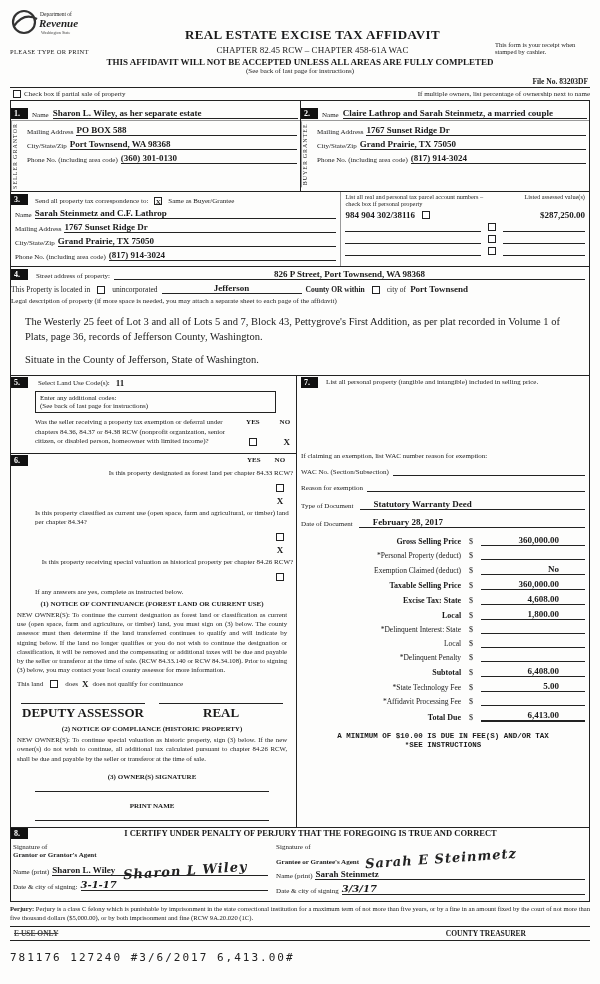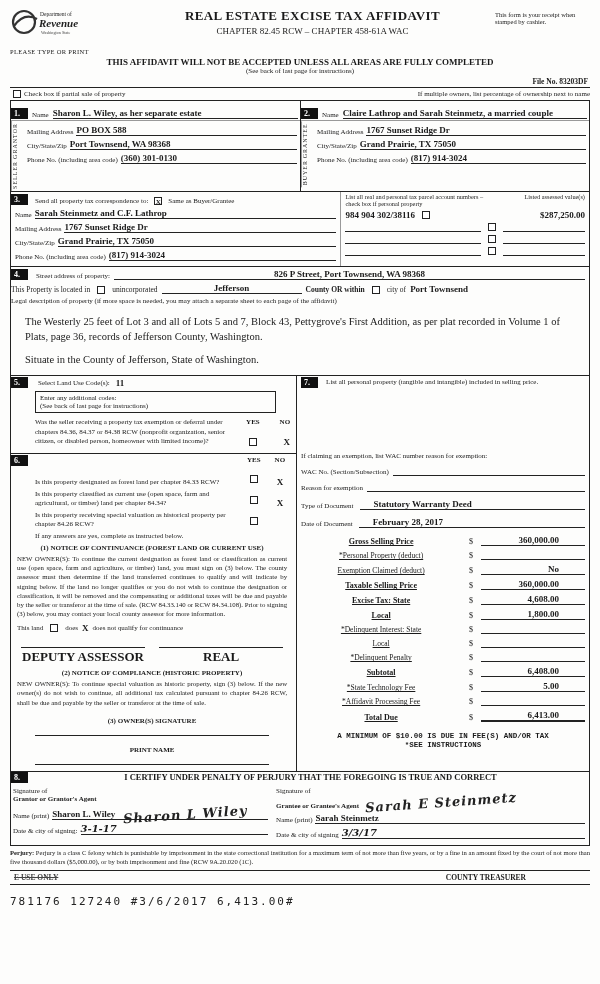--- a/index.html
+++ b/index.html
@@ -14,21 +14,21 @@
   .lblb { font-size:7px; font-weight:bold; }
   .val { font-size:9px; font-weight:bold; }
   .ul { border-bottom:1px solid #222; }
   .flex { flex:1; }
   .cb { display:inline-block; width:8px; height:8px; border:1px solid #222; background:#fff;
         vertical-align:middle; margin:0 3px; text-align:center; flex:none; }
   .cb i { font-style:normal; font-size:7px; font-weight:bold; line-height:8px; display:block; }
   .tab { background:#111; color:#fff; font-size:8px; font-weight:bold;
          padding:1px 8px 1px 3px; margin-right:4px; flex:none; }
   
-  .hdr { display:flex; align-items:flex-start; }
+  .hdr { display:flex; align-items:flex-end; }
   .hdr-left { width:120px; }
   .please { font-size:6.5px; margin-top:4px; letter-spacing:.3px; }
   .hdr-center { flex:1; text-align:center; }
   .title { font-size:13px; font-weight:bold; letter-spacing:.4px; }
   .chapter { font-size:9px; margin-top:2px; }
   .hdr-right { width:95px; font-size:6.5px; text-align:left; padding-top:3px; }
   .warning { text-align:center; font-size:9px; font-weight:bold; margin-top:2px; }
   .seeback { text-align:center; font-size:7px; }
   .fileno { text-align:right; font-size:7.5px; font-weight:bold; margin:2px 2px 1px 0; }
   .toprow { display:flex; align-items:center; font-size:7px; border-top:1px solid #222; padding:2px 0; }
@@ -66,42 +66,42 @@
   .codes-box { border:1px solid #222; margin:2px 20px 3px 24px; padding:2px 4px; }
   .q5 { display:flex; padding:2px 2px 2px 24px; }
   .q5 .txt { flex:1; font-size:7px; line-height:1.35; }
   .yncol { width:52px; display:flex; flex-direction:column; justify-content:space-between; }
   .ynr { display:flex; justify-content:space-between; padding:0 4px; align-items:center; }
   .ynh { font-size:7px; font-weight:bold; }
   .xmark { font-size:9px; font-weight:bold; }
   .sec6 { padding:1px 3px 4px 0; }
   .s6head { display:flex; align-items:center; }
   .s6head .yn { margin-left:auto; display:flex; gap:14px; padding-right:8px; }
-  .q6 { display:flex; align-items:flex-end; margin:3px 0 3px 24px; }
+  .q6 { display:flex; align-items:flex-end; margin:3px 0 3px 24px;flex-direction:column; }
   .q6 .txt { flex:1; font-size:7px; line-height:1.3; }
   .q6 .c { width:26px; text-align:center; flex:none; }
   .ifyes { font-size:7px; margin:2px 0 3px 24px; }
   .ntitle { text-align:center; font-size:7px; font-weight:bold; margin:4px 4px 2px 4px; }
   .ntext { font-size:6.8px; text-align:justify; line-height:1.35; margin:1px 6px; }
   .landrow { display:flex; align-items:center; gap:4px; font-size:7px; margin:5px 6px; }
   .deprow { display:flex; gap:14px; margin:14px 10px 2px 10px; }
   .depcell { flex:1; text-align:center; }
   .depcell .line { border-top:1px solid #222; margin-bottom:1px; }
   .depcell .cap { font-size:13px; font-weight:bold; }
   .datecell { width:80px; }
   .csig { text-align:center; font-size:7px; font-weight:bold; margin-top:10px; }
   .csigline { border-bottom:1px solid #222; margin:10px 24px 2px 24px; height:1px; }
   
   .s7head { display:flex; align-items:flex-start; gap:4px; }
   .s7head .lbl { line-height:1.4; padding-top:1px; }
   .s7blank { height:64px; }
   .wacrow { display:flex; align-items:flex-end; gap:4px; margin:7px 0; }
   .docrow { display:flex; align-items:flex-end; gap:6px; margin:7px 0; }
   .fee-row { display:flex; align-items:flex-end; margin:4px 0; }
-  .fee-label { width:168px; text-align:center; font-size:7.5px; padding-right:8px;text-decoration:underline; }
+  .fee-label { width:168px; text-align:right; font-size:7.5px; padding-right:8px; }
   .fee-label.b { font-weight:bold; font-size:8px; }
   .fee-cur { font-size:8px; width:12px; }
   .fee-val { flex:1; border-bottom:1px solid #222; font-size:9px; font-weight:bold;
              text-align:right; padding-right:26px; min-height:10px; }
   .minnote { text-align:center; font-size:7.5px; font-weight:bold; margin-top:10px;font-family:Liberation Mono, monospace; }
   
   .sec8 { border:1px solid #222; border-top:none; padding-bottom:3px; }
   .sec8-head { display:flex; align-items:center; }
   .certify { flex:1; text-align:center; font-size:8.5px; font-weight:bold; }
   .sec8-body { display:flex; padding:4px 4px 0 2px; }

